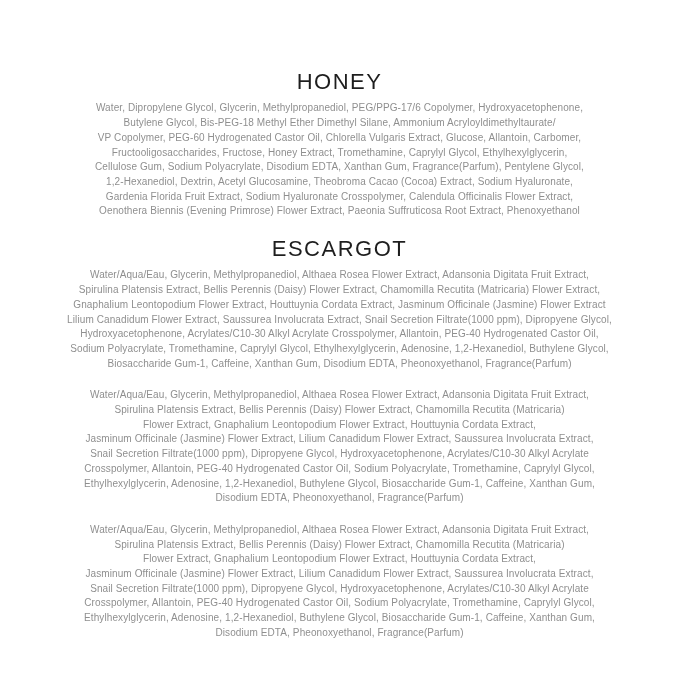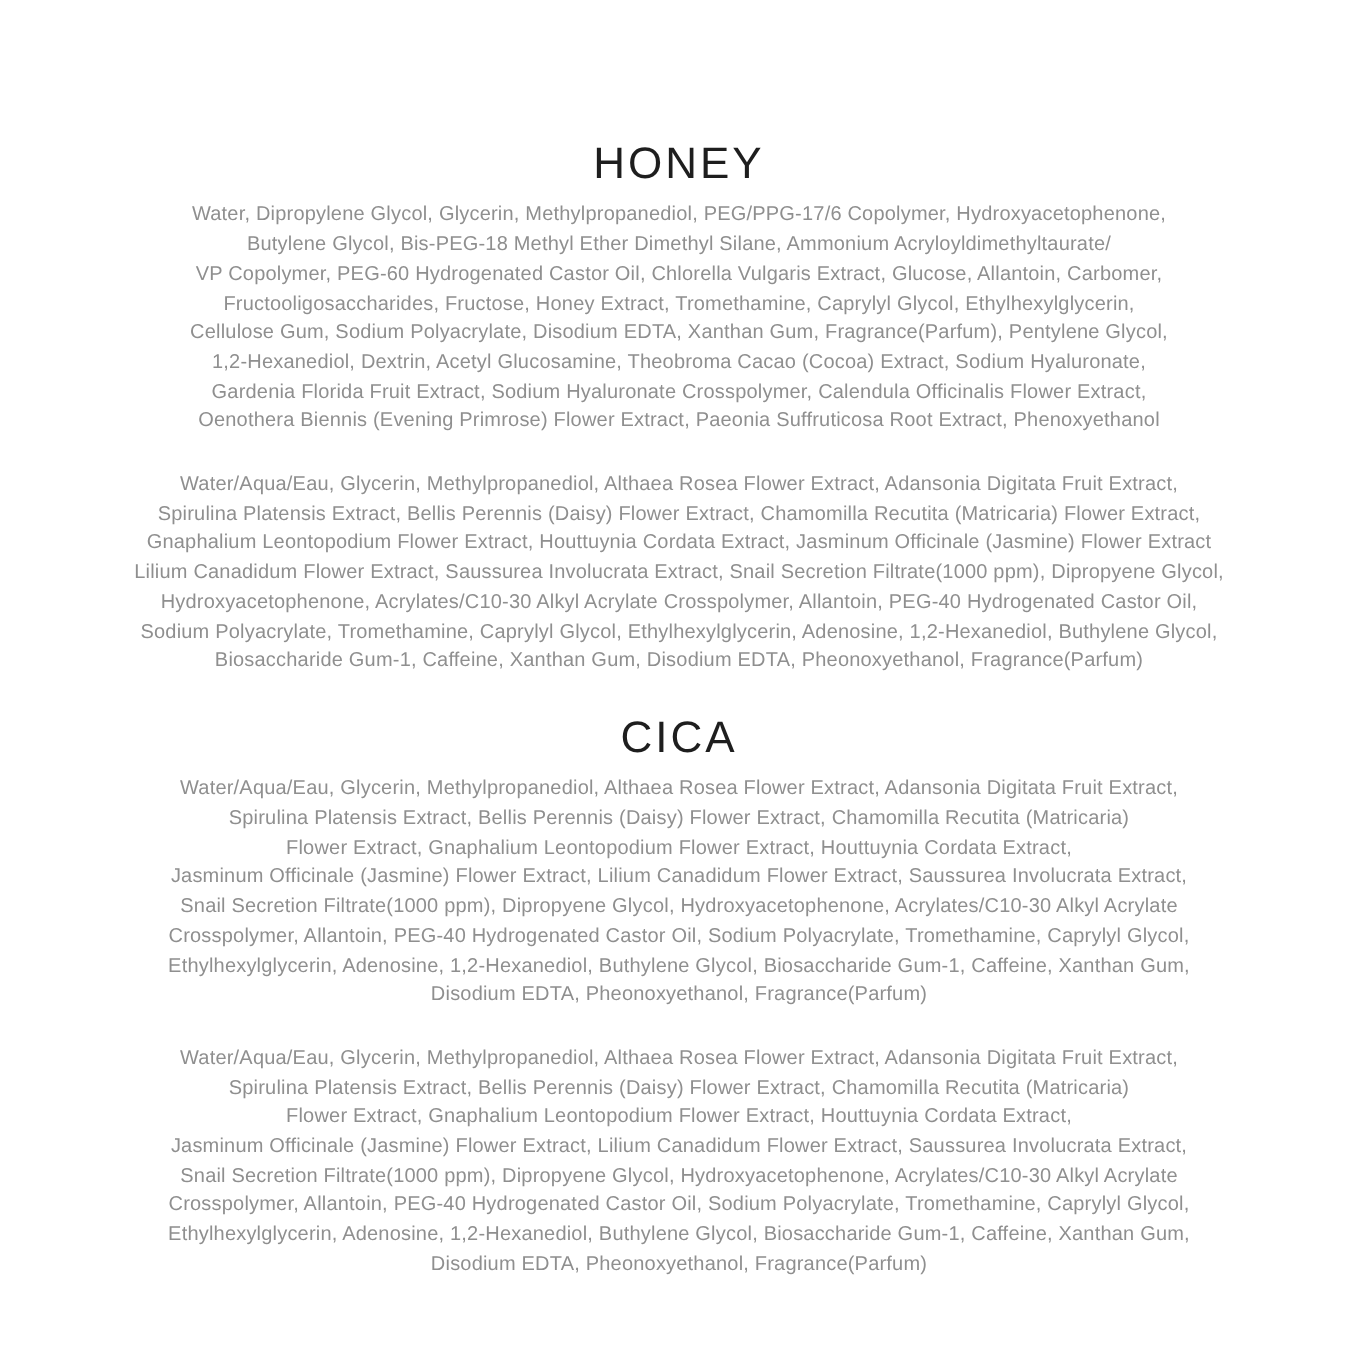--- a/index.html
+++ b/index.html
@@ -53,31 +53,31 @@
 Butylene Glycol, Bis-PEG-18 Methyl Ether Dimethyl Silane, Ammonium Acryloyldimethyltaurate/
 VP Copolymer, PEG-60 Hydrogenated Castor Oil, Chlorella Vulgaris Extract, Glucose, Allantoin, Carbomer,
 Fructooligosaccharides, Fructose, Honey Extract, Tromethamine, Caprylyl Glycol, Ethylhexylglycerin,
 Cellulose Gum, Sodium Polyacrylate, Disodium EDTA, Xanthan Gum, Fragrance(Parfum), Pentylene Glycol,
 1,2-Hexanediol, Dextrin, Acetyl Glucosamine, Theobroma Cacao (Cocoa) Extract, Sodium Hyaluronate,
 Gardenia Florida Fruit Extract, Sodium Hyaluronate Crosspolymer, Calendula Officinalis Flower Extract,
 Oenothera Biennis (Evening Primrose) Flower Extract, Paeonia Suffruticosa Root Extract, Phenoxyethanol</p>
   </section>
 
   <section class="ingredient-section">
+    <h2 class="section-title">ESCARGOT</h2>
     <p class="ingredients">Water/Aqua/Eau, Glycerin, Methylpropanediol, Althaea Rosea Flower Extract, Adansonia Digitata Fruit Extract,
 Spirulina Platensis Extract, Bellis Perennis (Daisy) Flower Extract, Chamomilla Recutita (Matricaria) Flower Extract,
 Gnaphalium Leontopodium Flower Extract, Houttuynia Cordata Extract, Jasminum Officinale (Jasmine) Flower Extract
 Lilium Canadidum Flower Extract, Saussurea Involucrata Extract, Snail Secretion Filtrate(1000 ppm), Dipropyene Glycol,
 Hydroxyacetophenone, Acrylates/C10-30 Alkyl Acrylate Crosspolymer, Allantoin, PEG-40 Hydrogenated Castor Oil,
 Sodium Polyacrylate, Tromethamine, Caprylyl Glycol, Ethylhexylglycerin, Adenosine, 1,2-Hexanediol, Buthylene Glycol,
 Biosaccharide Gum-1, Caffeine, Xanthan Gum, Disodium EDTA, Pheonoxyethanol, Fragrance(Parfum)</p>
   </section>
 
   <section class="ingredient-section">
-    <h2 class="section-title">CICA</h2>
     <p class="ingredients">Water/Aqua/Eau, Glycerin, Methylpropanediol, Althaea Rosea Flower Extract, Adansonia Digitata Fruit Extract,
 Spirulina Platensis Extract, Bellis Perennis (Daisy) Flower Extract, Chamomilla Recutita (Matricaria)
 Flower Extract, Gnaphalium Leontopodium Flower Extract, Houttuynia Cordata Extract,
 Jasminum Officinale (Jasmine) Flower Extract, Lilium Canadidum Flower Extract, Saussurea Involucrata Extract,
 Snail Secretion Filtrate(1000 ppm), Dipropyene Glycol, Hydroxyacetophenone, Acrylates/C10-30 Alkyl Acrylate
 Crosspolymer, Allantoin, PEG-40 Hydrogenated Castor Oil, Sodium Polyacrylate, Tromethamine, Caprylyl Glycol,
 Ethylhexylglycerin, Adenosine, 1,2-Hexanediol, Buthylene Glycol, Biosaccharide Gum-1, Caffeine, Xanthan Gum,
 Disodium EDTA, Pheonoxyethanol, Fragrance(Parfum)</p>
   </section>
 

